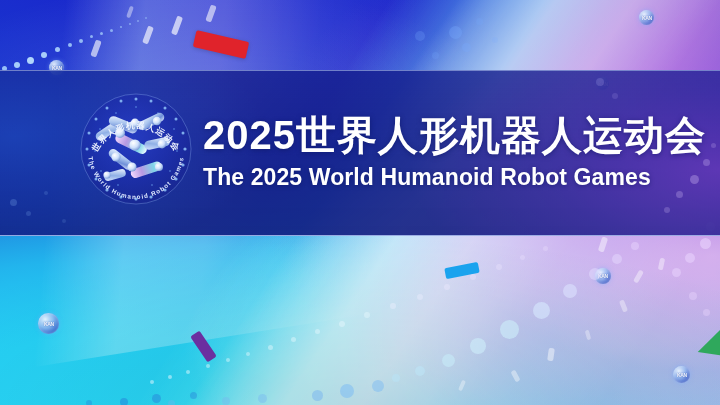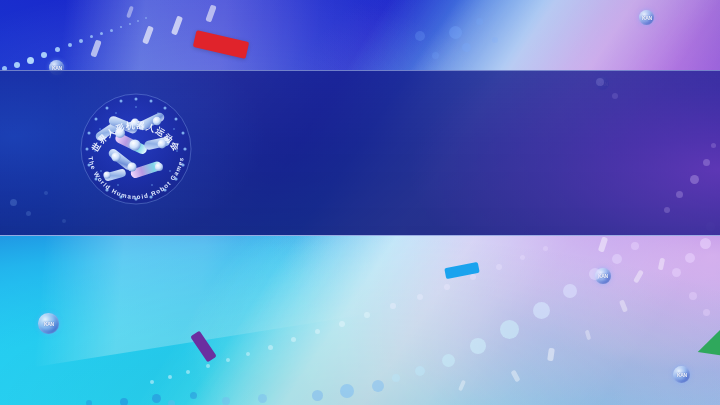--- a/index.html
+++ b/index.html
@@ -328,20 +328,22 @@
         <text font-size="8.6" font-weight="700" fill="#eef4ff" letter-spacing="1.1" font-family="'DejaVu Sans','Liberation Sans',sans-serif">
           <textPath href="#arcTop" startOffset="50%" text-anchor="middle" id="arcTopTP">世界人形机器人运动会</textPath>
         </text>
         <text font-size="6.2" font-weight="700" fill="#dfeaff" letter-spacing="1.15" font-family="'Liberation Sans',sans-serif">
           <textPath href="#arcBot" startOffset="50%" text-anchor="middle" id="arcBotTP">The World Humanoid Robot Games</textPath>
         </text>
       </svg>
     </div>
 
     <div id="title-block" style="top:42px;">
+      <div id="title-cn">2025世界人形机器人运动会</div>
+      <div id="title-en">The 2025 World Humanoid Robot Games</div>
     </div>
   </div>
 
   <div class="layer" style="top:234px;height:171px;">
 
     <div class="rect" style="left:445px;top:31px;width:34px;height:11px;background:#1aa3ee;transform:rotate(-11deg)"></div>
 
     <div class="rect" style="left:188px;top:107px;width:31px;height:11px;background:#6b2fa0;transform:rotate(56deg)"></div>
 
     <div style="position:absolute;right:-6px;top:86px;width:0;height:0;

